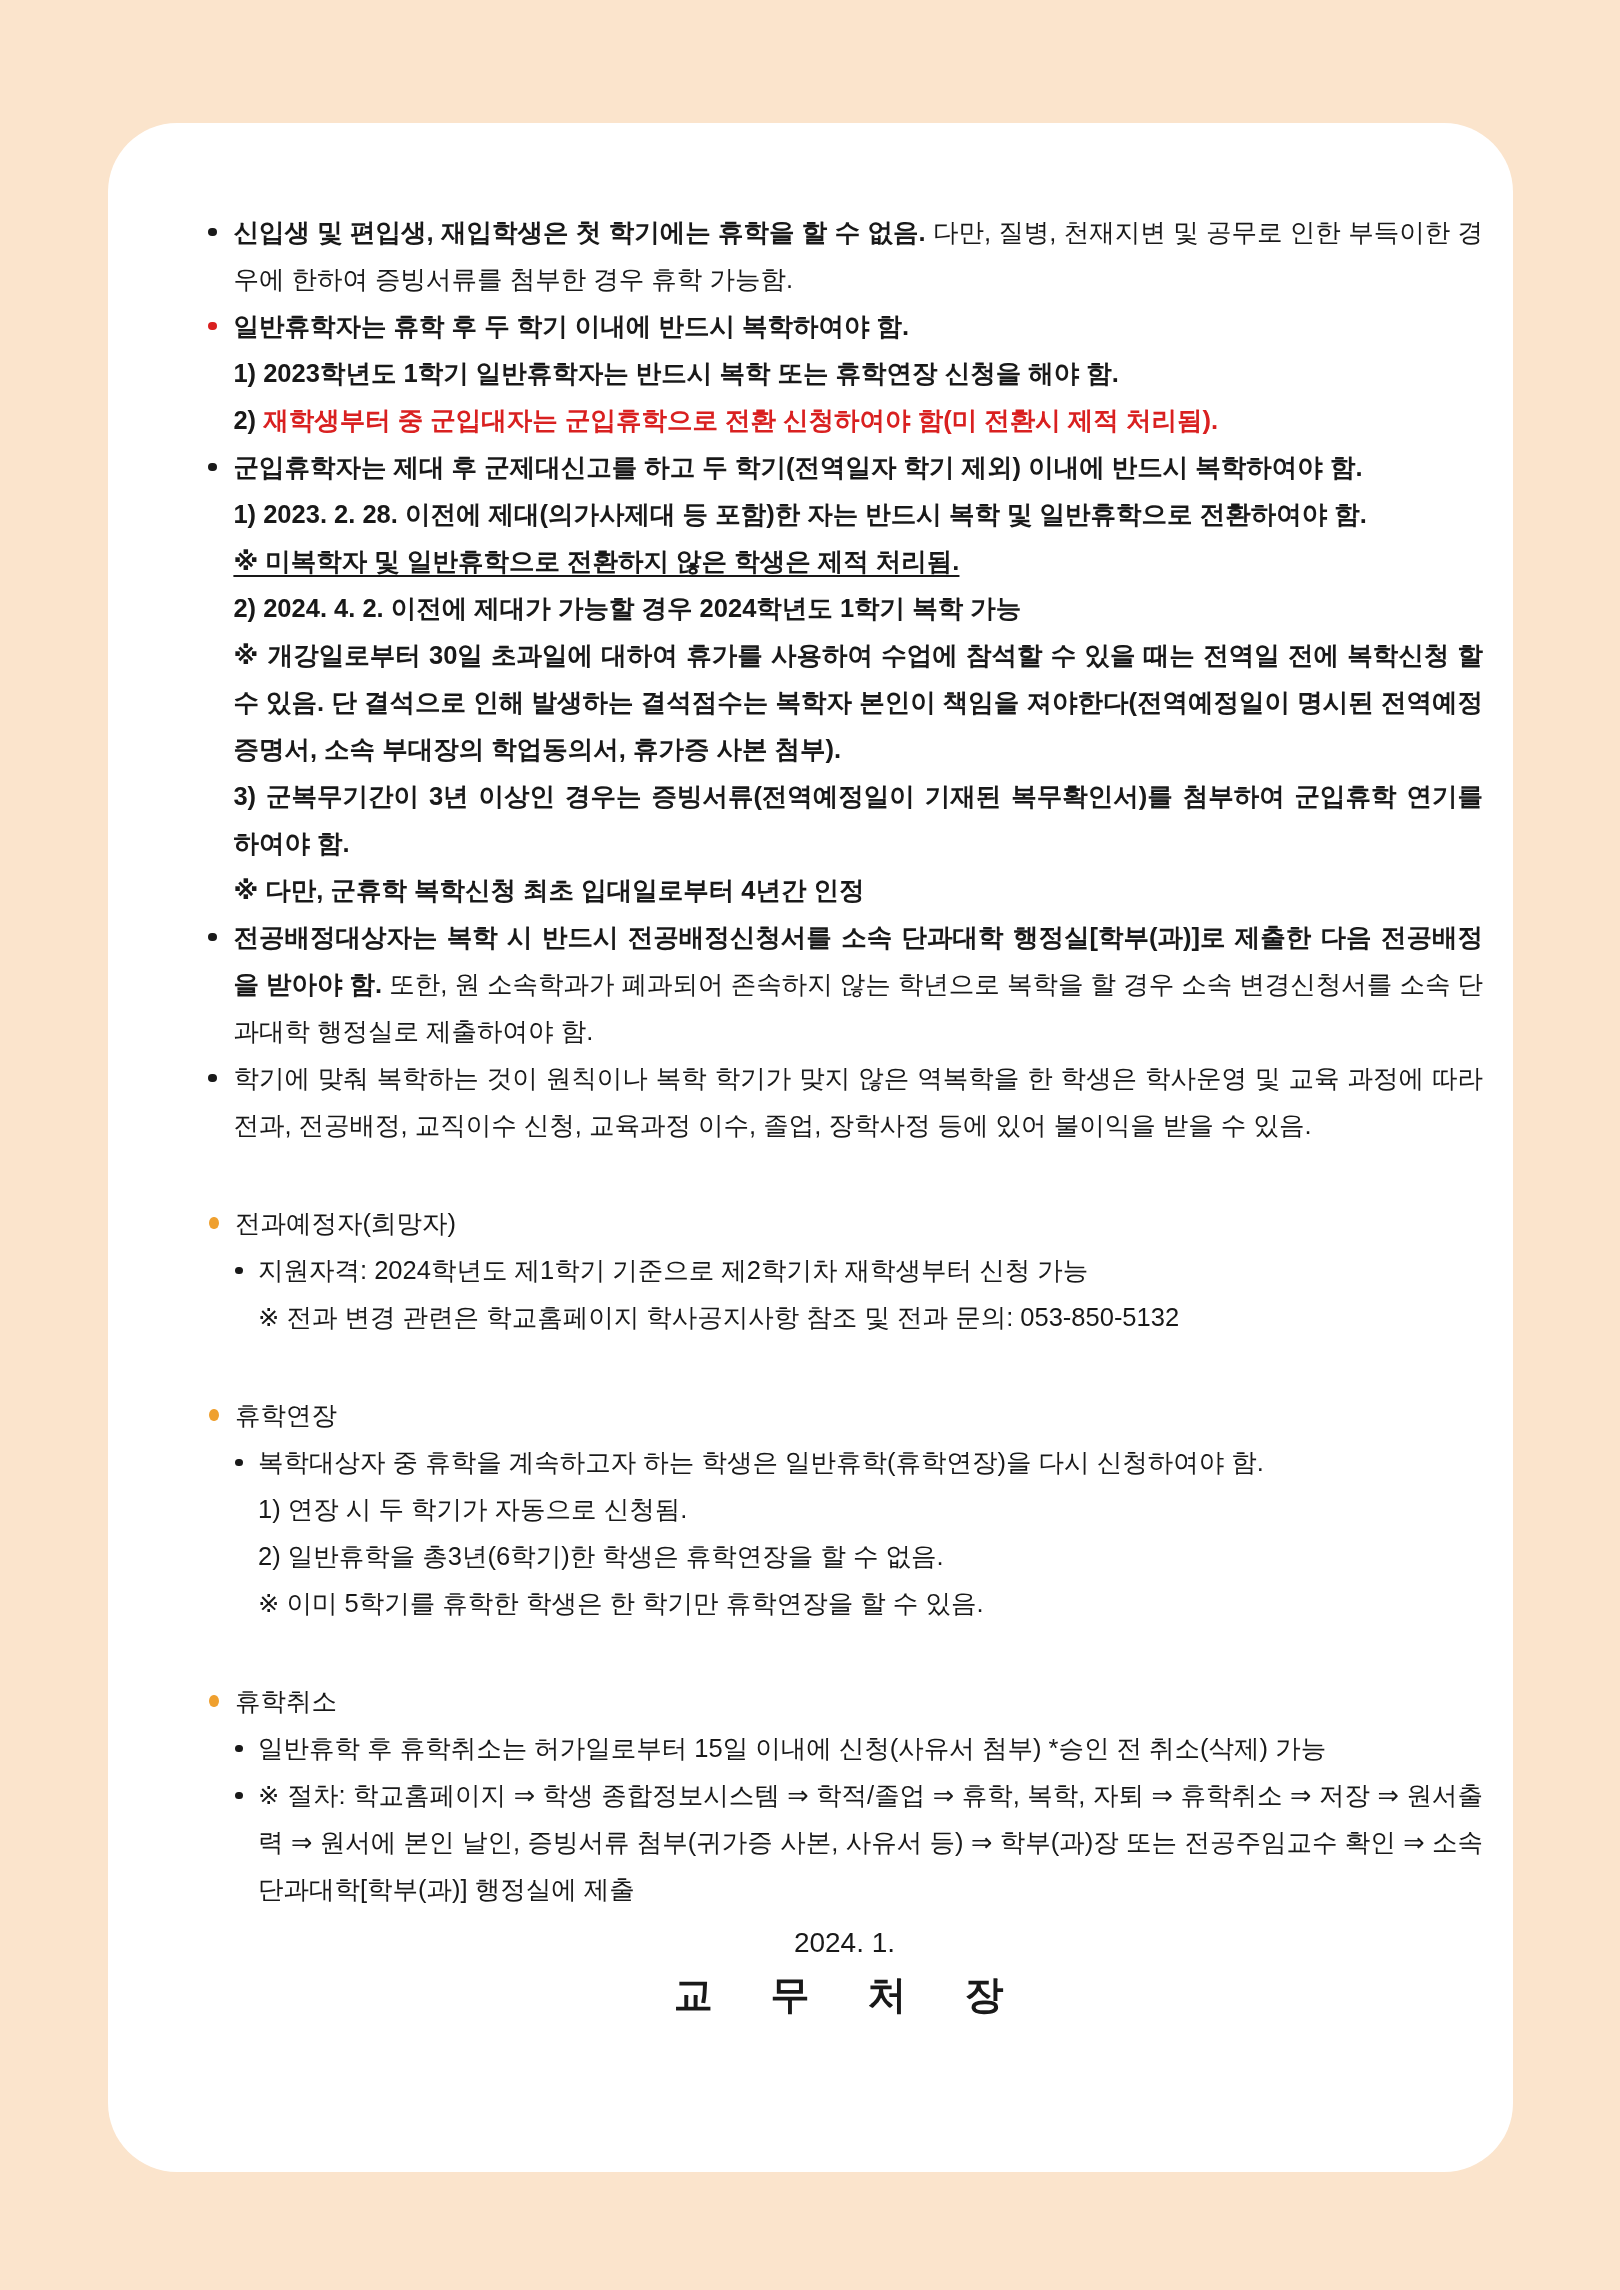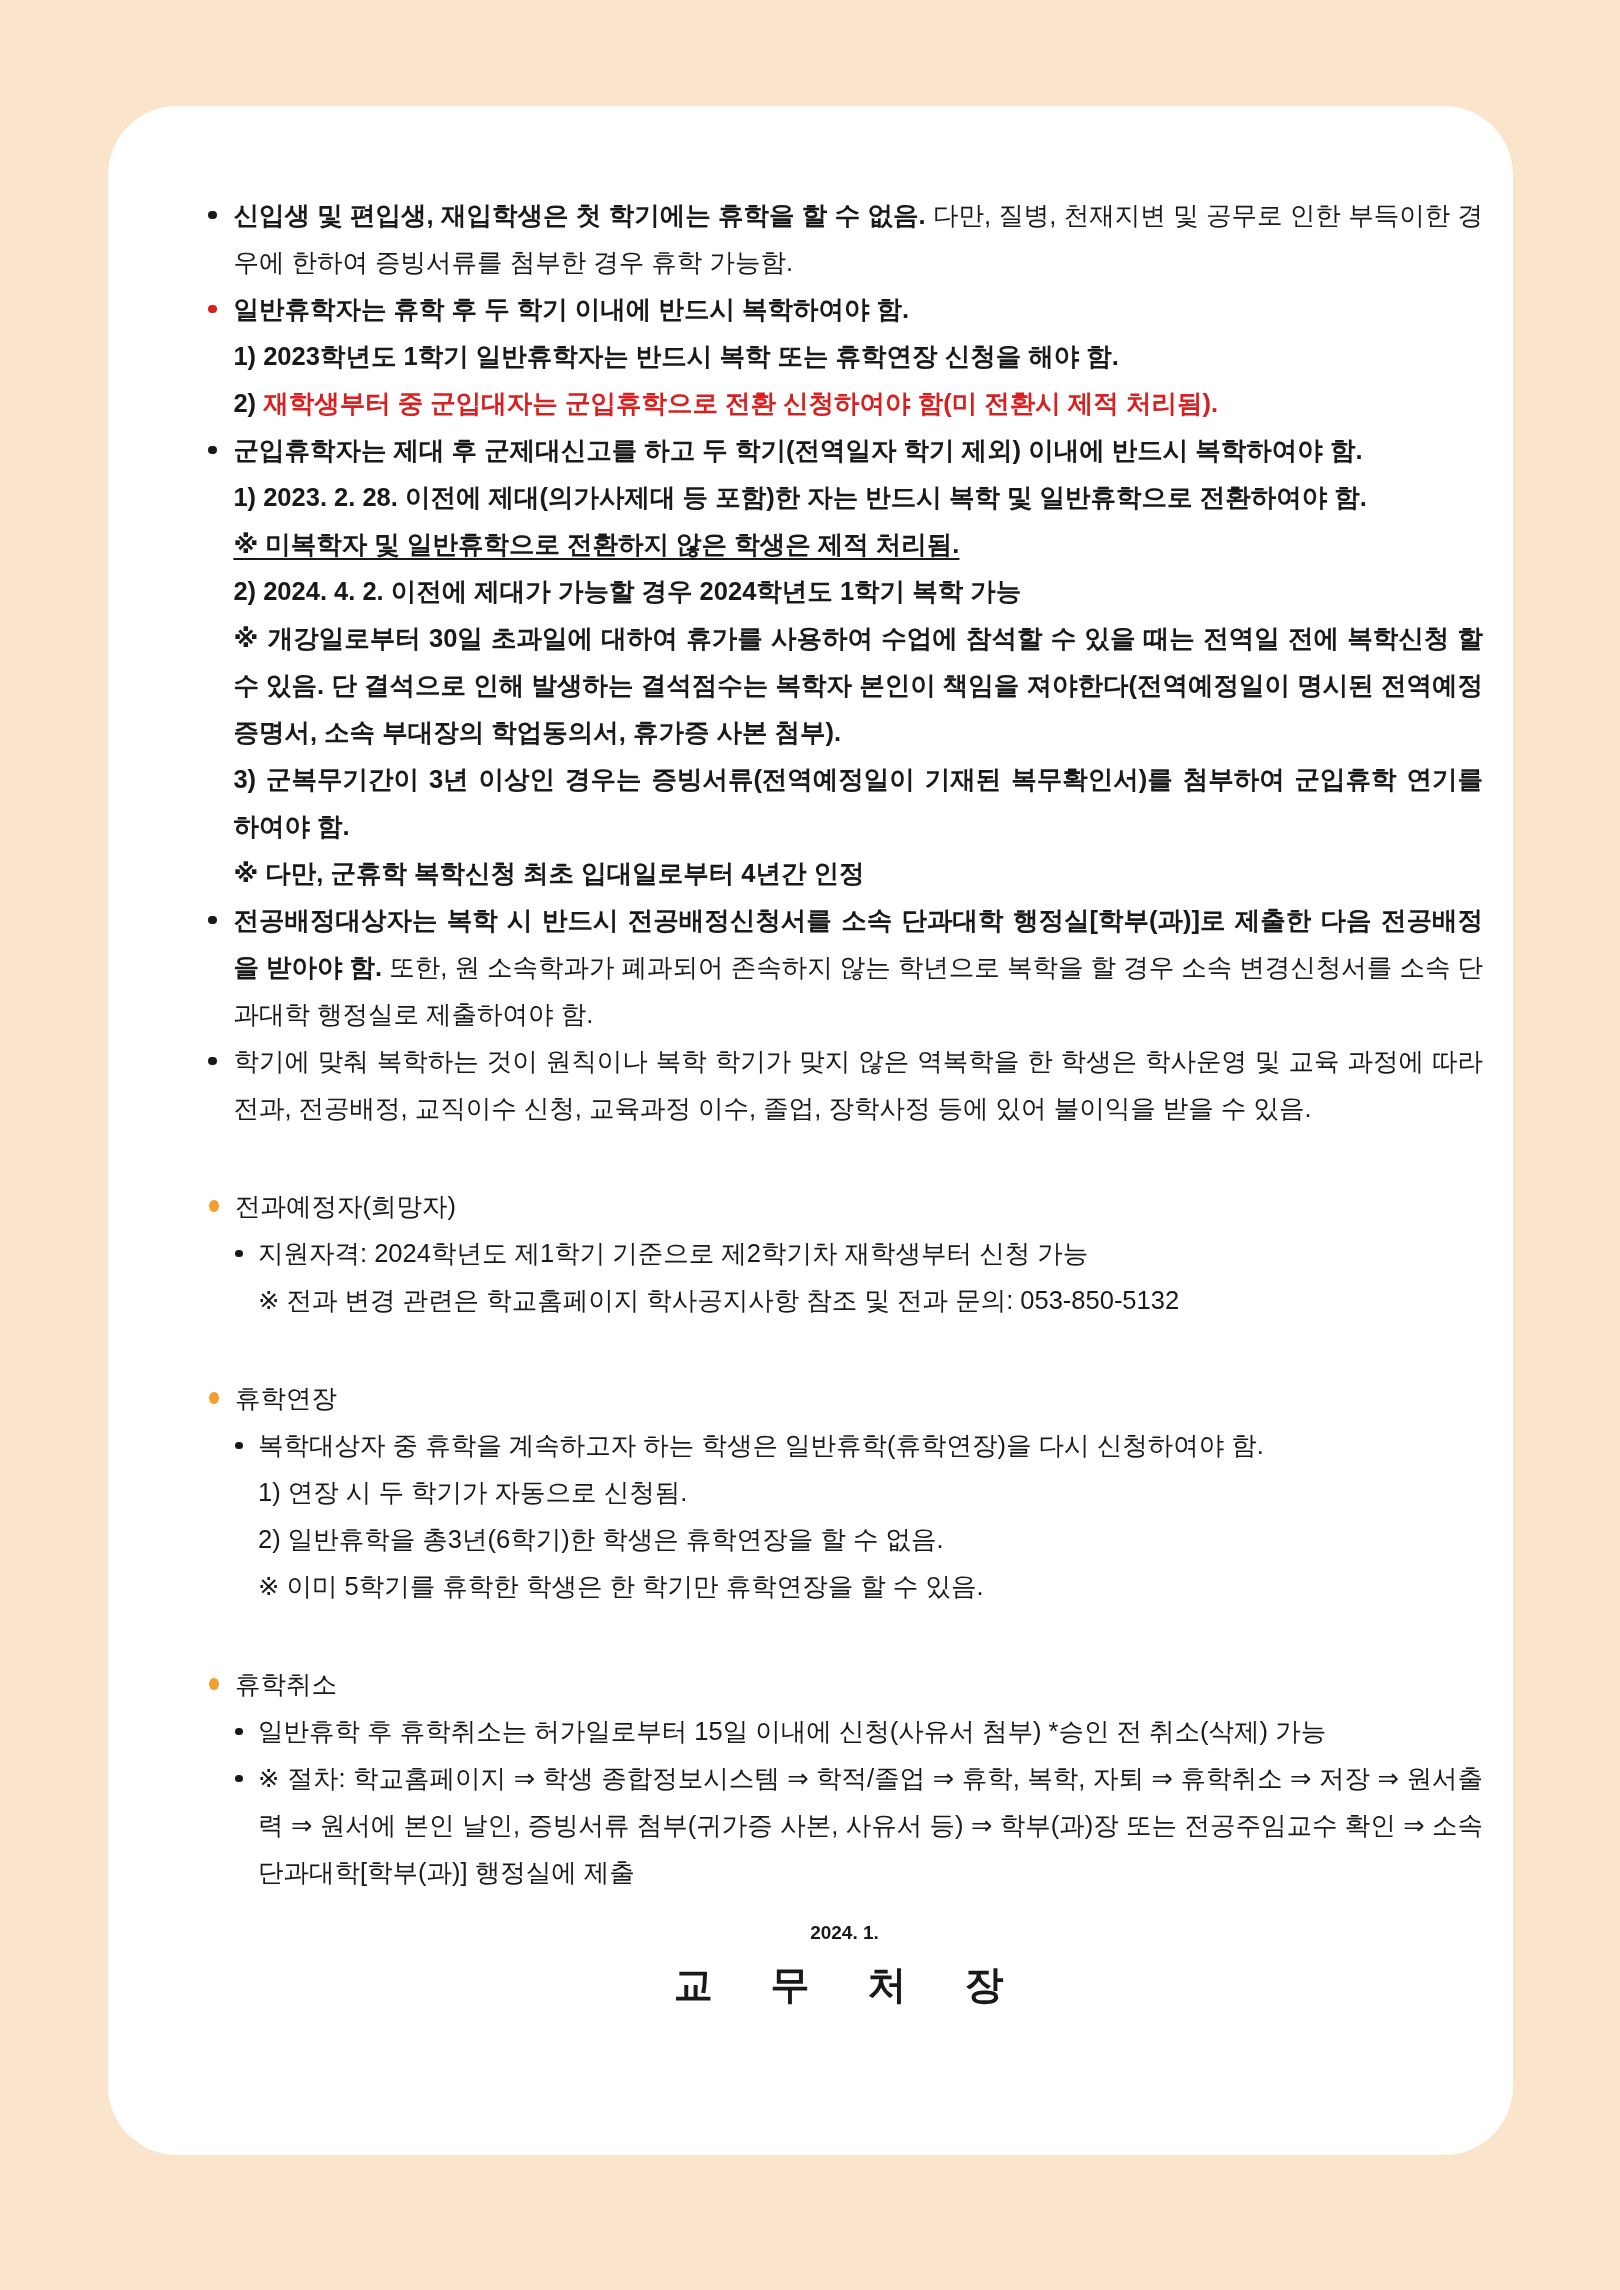--- a/index.html
+++ b/index.html
@@ -5,35 +5,35 @@
   :root{
     --bg:#fbe4cc;
     --card:#ffffff;
     --ink:#191919;
     --red:#d92020;
     --orange:#efa02f;
   }
   *{margin:0;padding:0;box-sizing:border-box;}
   body{font-family:"Liberation Sans","DejaVu Sans",sans-serif;background:var(--bg);}
   .page{position:relative;width:1620px;height:2291px;background:var(--bg);overflow:hidden;}
-  .card{position:absolute;left:108px;top:106px;width:1405px;height:2049px;background:var(--card);border-radius:69px;}
+  .card{position:absolute;left:108px;top:123px;width:1405px;height:2049px;background:var(--card);border-radius:69px;}
   .content{position:absolute;left:98px;right:30px;top:86px;color:var(--ink);font-size:25.5px;line-height:47px;}
   .block{text-align:justify;font-weight:bold;}
   .li{position:relative;padding-left:27.4px;text-align:justify;}
   .marker{position:absolute;left:2px;top:18.6px;width:8.8px;height:8.8px;border-radius:50%;background:var(--ink);}
   .marker.red{background:var(--red);}
   .sub-li{position:relative;margin-left:26.5px;padding-left:25.5px;text-align:justify;}
   .sub-li .marker{width:7.8px;height:7.8px;top:19.6px;left:2.9px;}
   .note{margin-left:52px;text-align:justify;}
   .section-title{position:relative;padding-left:29px;margin-top:51px;}
   .section-title .marker{width:9.8px;height:12.7px;border-radius:50%;background:var(--orange);top:16.7px;left:2.9px;}
   .bold{font-weight:700;}
   .red{color:var(--red);}
   .underline{text-decoration:underline;text-underline-offset:4.9px;}
-  .footer-date{margin-top:13px;text-align:center;font-weight:700;font-size:19px;}
+  .footer-date{margin-top:6px;text-align:center;font-weight:400;font-size:28px;}
   .signature{text-align:center;font-weight:700;font-size:39px;letter-spacing:11.8px;word-spacing:23.5px;line-height:57px;}
 </style>
 </head>
 <body>
 
 <div class="page">
   <div class="card">
     <div class="content">
 
       <div class="li">

